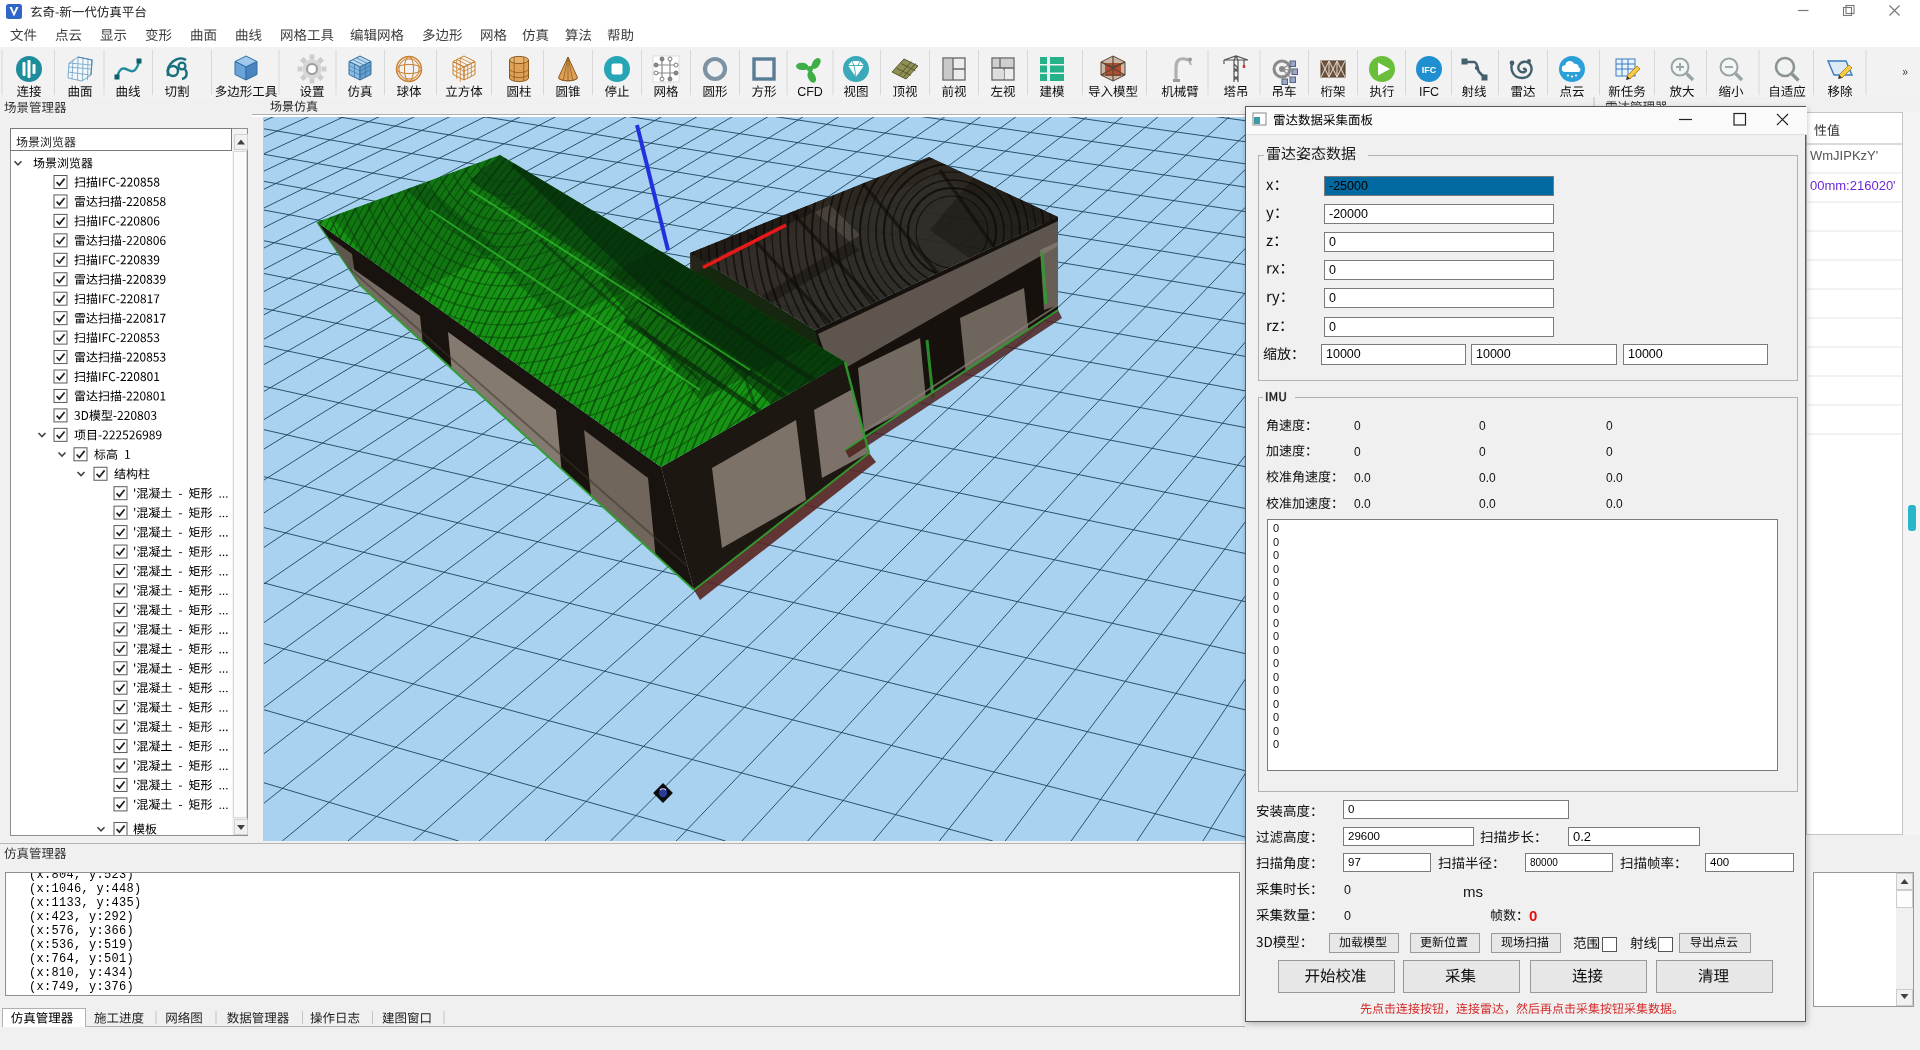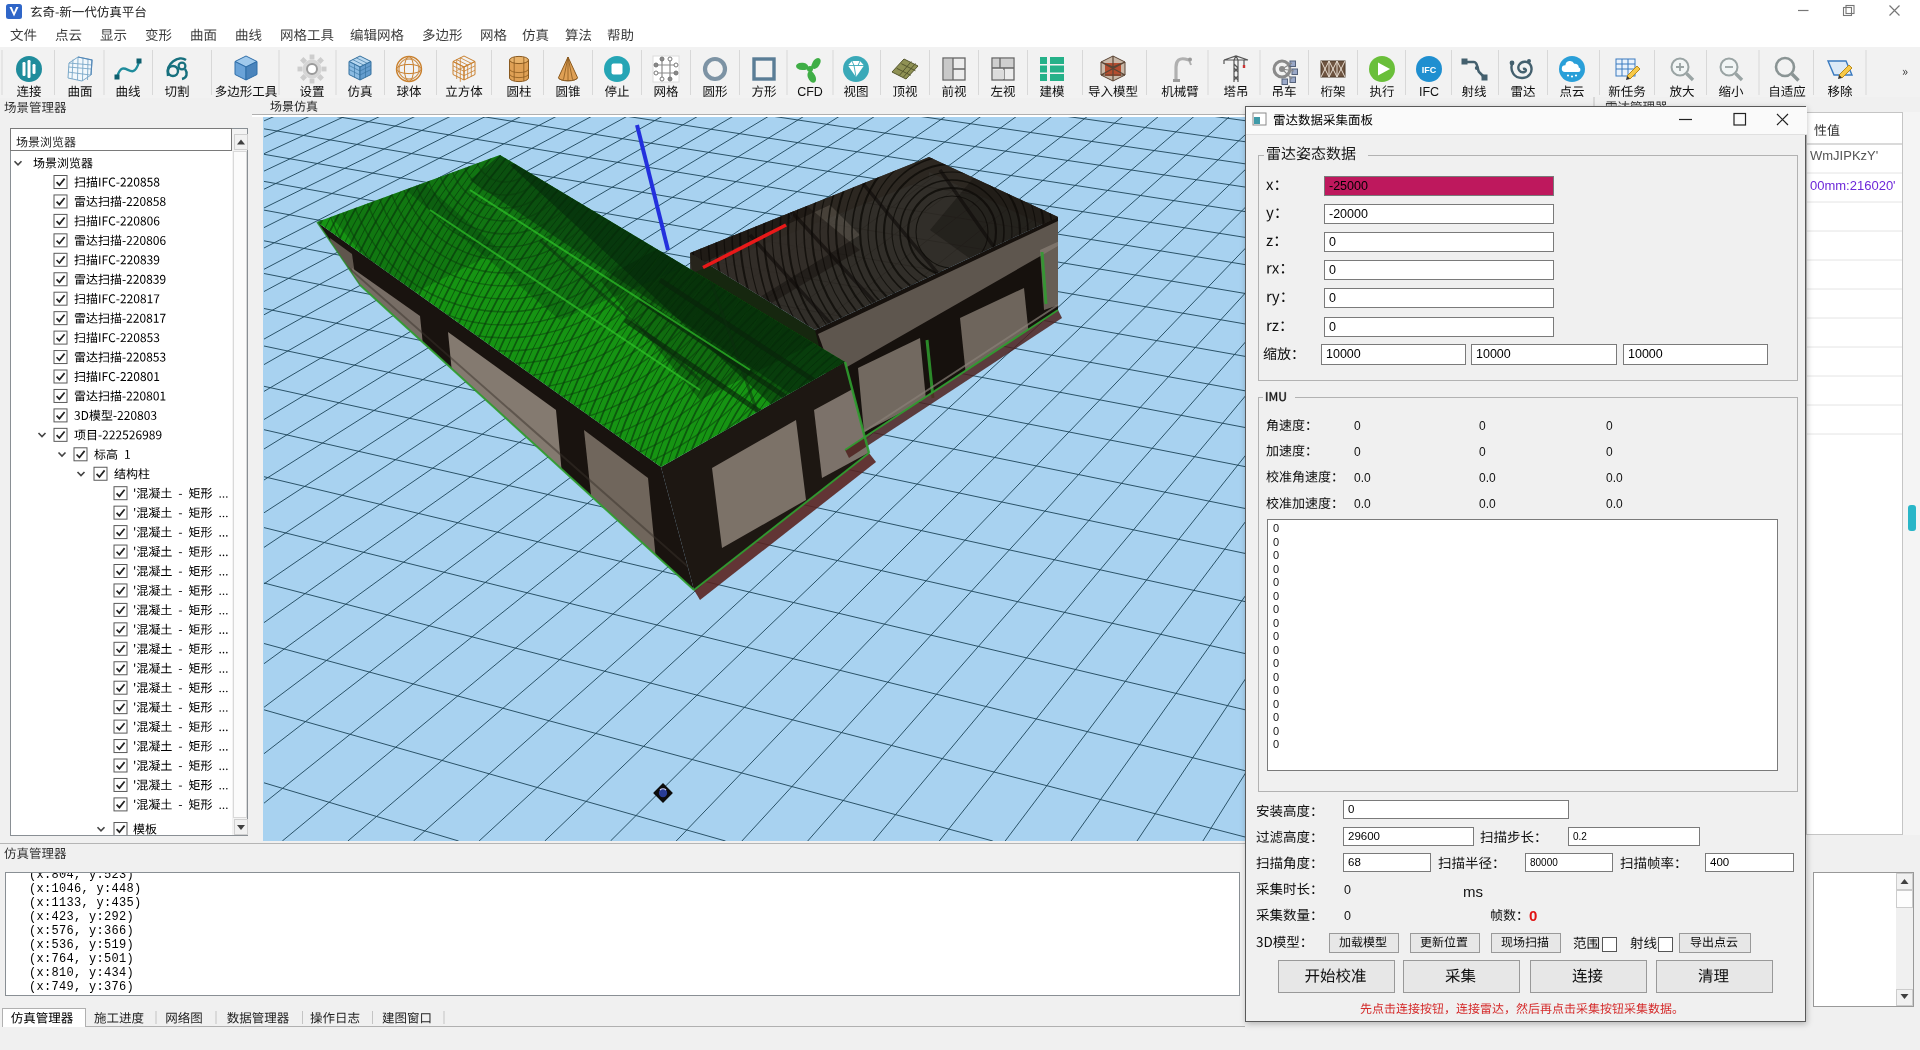--- a/index.html
+++ b/index.html
@@ -1565,21 +1565,21 @@
       <path d="M1807 376 L1902 376" stroke="#e4e4e4"></path>
       <path d="M1807 405 L1902 405" stroke="#e4e4e4"></path>
       <path d="M1807 434 L1902 434" stroke="#e4e4e4"></path>
       <path d="M1900.5 884 L1904.5 879 L1908.5 884 Z" fill="#404040"></path>
       <path d="M1900.5 994 L1904.5 999 L1908.5 994 Z" fill="#404040"></path>
     </svg>
     <div style="position:absolute;left:1245px;top:106px;width:561px;height:916px;background:#f0f0f0;border:1px solid #5a5a5a;box-sizing:border-box;z-index:10;box-shadow:1px 2px 6px rgba(0,0,0,0.25)">
       <div style="position:absolute;left:0px;top:0px;width:561px;height:27px;background:#fafafa;border-bottom:1px solid #e0e0e0"></div>
       <div style="position:absolute;left:12px;top:48px;width:538px;height:224px;border:1px solid #b2b2b2"></div>
       <div style="position:absolute;left:18px;top:39px;width:104px;height:16px;background:#f0f0f0"></div>
-      <div style="position:absolute;left:78px;top:69px;width:230px;height:20px;background:#be185d;border:1px solid #7a7a7a;box-sizing:border-box;font-family:'Liberation Sans';font-size:12.5px;color:#000;line-height:18px;padding-left:4px">-25000</div>
+      <div style="position:absolute;left:78px;top:69px;width:230px;height:20px;background:#0369a1;border:1px solid #7a7a7a;box-sizing:border-box;font-family:'Liberation Sans';font-size:12.5px;color:#000;line-height:18px;padding-left:4px">-25000</div>
       <div style="position:absolute;left:78px;top:97px;width:230px;height:20px;background:#fff;border:1px solid #7a7a7a;box-sizing:border-box;font-family:'Liberation Sans';font-size:12.5px;color:#000;line-height:18px;padding-left:4px">-20000</div>
       <div style="position:absolute;left:78px;top:125px;width:230px;height:20px;background:#fff;border:1px solid #7a7a7a;box-sizing:border-box;font-family:'Liberation Sans';font-size:12.5px;color:#000;line-height:18px;padding-left:4px">0</div>
       <div style="position:absolute;left:78px;top:152.5px;width:230px;height:20px;background:#fff;border:1px solid #7a7a7a;box-sizing:border-box;font-family:'Liberation Sans';font-size:12.5px;color:#000;line-height:18px;padding-left:4px">0</div>
       <div style="position:absolute;left:78px;top:181px;width:230px;height:20px;background:#fff;border:1px solid #7a7a7a;box-sizing:border-box;font-family:'Liberation Sans';font-size:12.5px;color:#000;line-height:18px;padding-left:4px">0</div>
       <div style="position:absolute;left:78px;top:210px;width:230px;height:20px;background:#fff;border:1px solid #7a7a7a;box-sizing:border-box;font-family:'Liberation Sans';font-size:12.5px;color:#000;line-height:18px;padding-left:4px">0</div>
       <div style="position:absolute;left:75px;top:237px;width:145px;height:21px;background:#fff;border:1px solid #7a7a7a;box-sizing:border-box;font-family:'Liberation Sans';font-size:12.5px;color:#000;line-height:19px;padding-left:4px">10000</div>
       <div style="position:absolute;left:225px;top:237px;width:146px;height:21px;background:#fff;border:1px solid #7a7a7a;box-sizing:border-box;font-family:'Liberation Sans';font-size:12.5px;color:#000;line-height:19px;padding-left:4px">10000</div>
       <div style="position:absolute;left:377px;top:237px;width:145px;height:21px;background:#fff;border:1px solid #7a7a7a;box-sizing:border-box;font-family:'Liberation Sans';font-size:12.5px;color:#000;line-height:19px;padding-left:4px">10000</div>
       <div style="position:absolute;left:12px;top:290px;width:538px;height:393px;border:1px solid #b2b2b2"></div>
       <div style="position:absolute;left:17px;top:283px;width:32px;height:14px;background:#f0f0f0"></div>
@@ -1609,22 +1609,22 @@
         <div style="height:13.5px">0</div>
         <div style="height:13.5px">0</div>
         <div style="height:13.5px">0</div>
         <div style="height:13.5px">0</div>
         <div style="height:13.5px">0</div>
         <div style="height:13.5px">0</div>
         <div style="height:13.5px">0</div>
       </div>
       <div style="position:absolute;left:97px;top:693px;width:226px;height:19px;background:#fff;border:1px solid #7a7a7a;box-sizing:border-box;font-family:'Liberation Sans';font-size:11.5px;color:#000;line-height:17px;padding-left:4px">0</div>
       <div style="position:absolute;left:97px;top:720px;width:131px;height:19px;background:#fff;border:1px solid #7a7a7a;box-sizing:border-box;font-family:'Liberation Sans';font-size:11.5px;color:#000;line-height:17px;padding-left:4px">29600</div>
-      <div style="position:absolute;left:322px;top:720px;width:132px;height:19px;background:#fff;border:1px solid #7a7a7a;box-sizing:border-box;font-family:'Liberation Sans';font-size:10px;color:#000;line-height:17px;padding-left:4px">0.2</div>
-      <div style="position:absolute;left:97px;top:746px;width:88px;height:19px;background:#fff;border:1px solid #7a7a7a;box-sizing:border-box;font-family:'Liberation Sans';font-size:11.5px;color:#000;line-height:17px;padding-left:4px">68</div>
+      <div style="position:absolute;left:322px;top:720px;width:132px;height:19px;background:#fff;border:1px solid #7a7a7a;box-sizing:border-box;font-family:'Liberation Sans';font-size:13px;color:#000;line-height:17px;padding-left:4px">0.2</div>
+      <div style="position:absolute;left:97px;top:746px;width:88px;height:19px;background:#fff;border:1px solid #7a7a7a;box-sizing:border-box;font-family:'Liberation Sans';font-size:11.5px;color:#000;line-height:17px;padding-left:4px">97</div>
       <div style="position:absolute;left:279px;top:746px;width:88px;height:19px;background:#fff;border:1px solid #7a7a7a;box-sizing:border-box;font-family:'Liberation Sans';font-size:10px;color:#000;line-height:17px;padding-left:4px">80000</div>
       <div style="position:absolute;left:459px;top:746px;width:89px;height:19px;background:#fff;border:1px solid #7a7a7a;box-sizing:border-box;font-family:'Liberation Sans';font-size:11.5px;color:#000;line-height:17px;padding-left:4px">400</div>
       <div style="position:absolute;left:98px;top:776px;width:40px;height:16px;font-family:'Liberation Sans';color:#111;font-size:12.5px">0</div>
       <div style="position:absolute;left:217px;top:776px;width:40px;height:16px;font-family:'Liberation Sans';font-size:15px;color:#111">ms</div>
       <div style="position:absolute;left:98px;top:802px;width:40px;height:16px;font-family:'Liberation Sans';color:#111;font-size:12.5px">0</div>
       <div style="position:absolute;left:283px;top:800px;width:40px;height:18px;font-family:'Liberation Sans';font-size:15px;color:#e01212;font-weight:bold">0</div>
       <div style="position:absolute;left:83px;top:826px;width:70px;height:20px;background:#e7e7e7;border:1px solid #999;box-sizing:border-box"></div>
       <div style="position:absolute;left:164px;top:826px;width:70px;height:20px;background:#e7e7e7;border:1px solid #999;box-sizing:border-box"></div>
       <div style="position:absolute;left:245px;top:826px;width:70px;height:20px;background:#e7e7e7;border:1px solid #999;box-sizing:border-box"></div>
       <div style="position:absolute;left:356px;top:830px;width:15px;height:15px;background:#fff;border:1px solid #555;box-sizing:border-box"></div>

